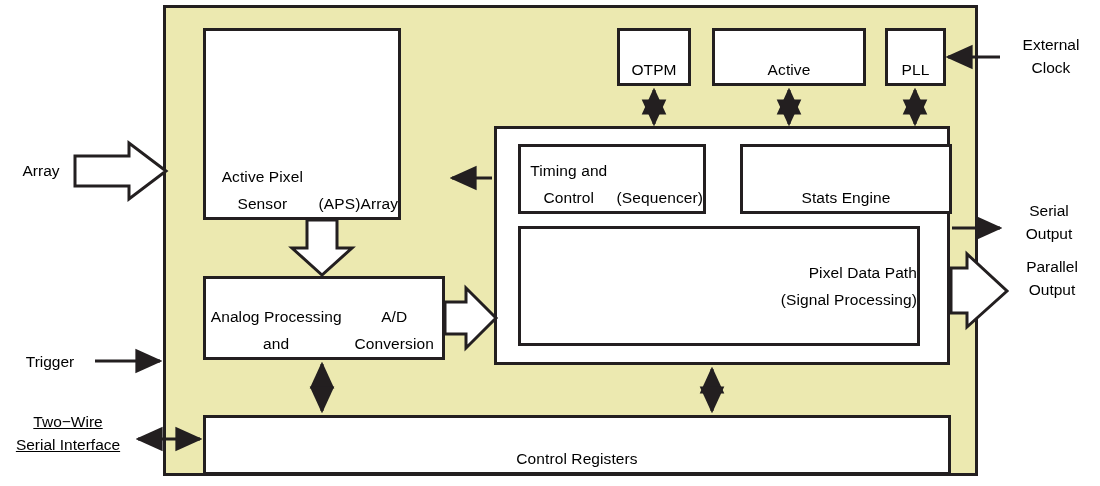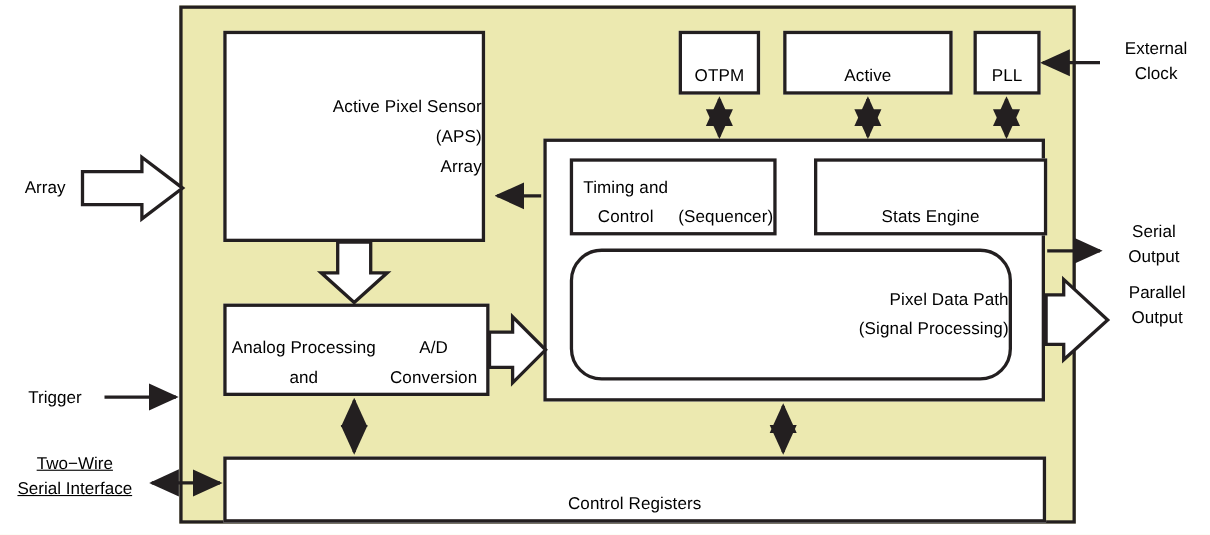--- a/index.html
+++ b/index.html
@@ -61,21 +61,21 @@
   }
   .box span { display: block; }
 </style>
 </head>
 <body>
 
 <div id="canvas">
 
   <div class="chip" style="left:163px; top:5px; width:815px; height:471px;"></div>
 
-  <div class="box" style="left:203px; top:28px; width:238px; height:192px; flex-direction:column;">
+  <div class="box" style="left:203px; top:28px; width:198px; height:192px; flex-direction:row;">
     <span>Active Pixel Sensor</span>
     <span>(APS)</span>
     <span>Array</span>
   </div>
 
   <div class="box" style="left:617px; top:28px; width:74px; height:58px;">
     <span>OTPM</span>
   </div>
 
   <div class="box" style="left:712px; top:28px; width:154px; height:58px;">
@@ -90,21 +90,21 @@
 
   <div class="box" style="left:518px; top:144px; width:188px; height:70px; flex-direction:row;">
     <span>Timing and Control</span>
     <span>(Sequencer)</span>
   </div>
 
   <div class="box" style="left:740px; top:144px; width:212px; height:70px;">
     <span>Stats Engine</span>
   </div>
 
-  <div class="box" style="left:518px; top:226px; width:402px; height:120px; flex-direction:column;border-radius:29px;">
+  <div class="box" style="left:518px; top:226px; width:402px; height:120px; flex-direction:column;">
     <span>Pixel Data Path</span>
     <span>(Signal Processing)</span>
   </div>
 
   <div class="box" style="left:203px; top:276px; width:242px; height:84px; ">
     <span>Analog Processing and</span>
     <span>A/D Conversion</span>
   </div>
 
   <div class="box" style="left:203px; top:415px; width:748px; height:60px;">

